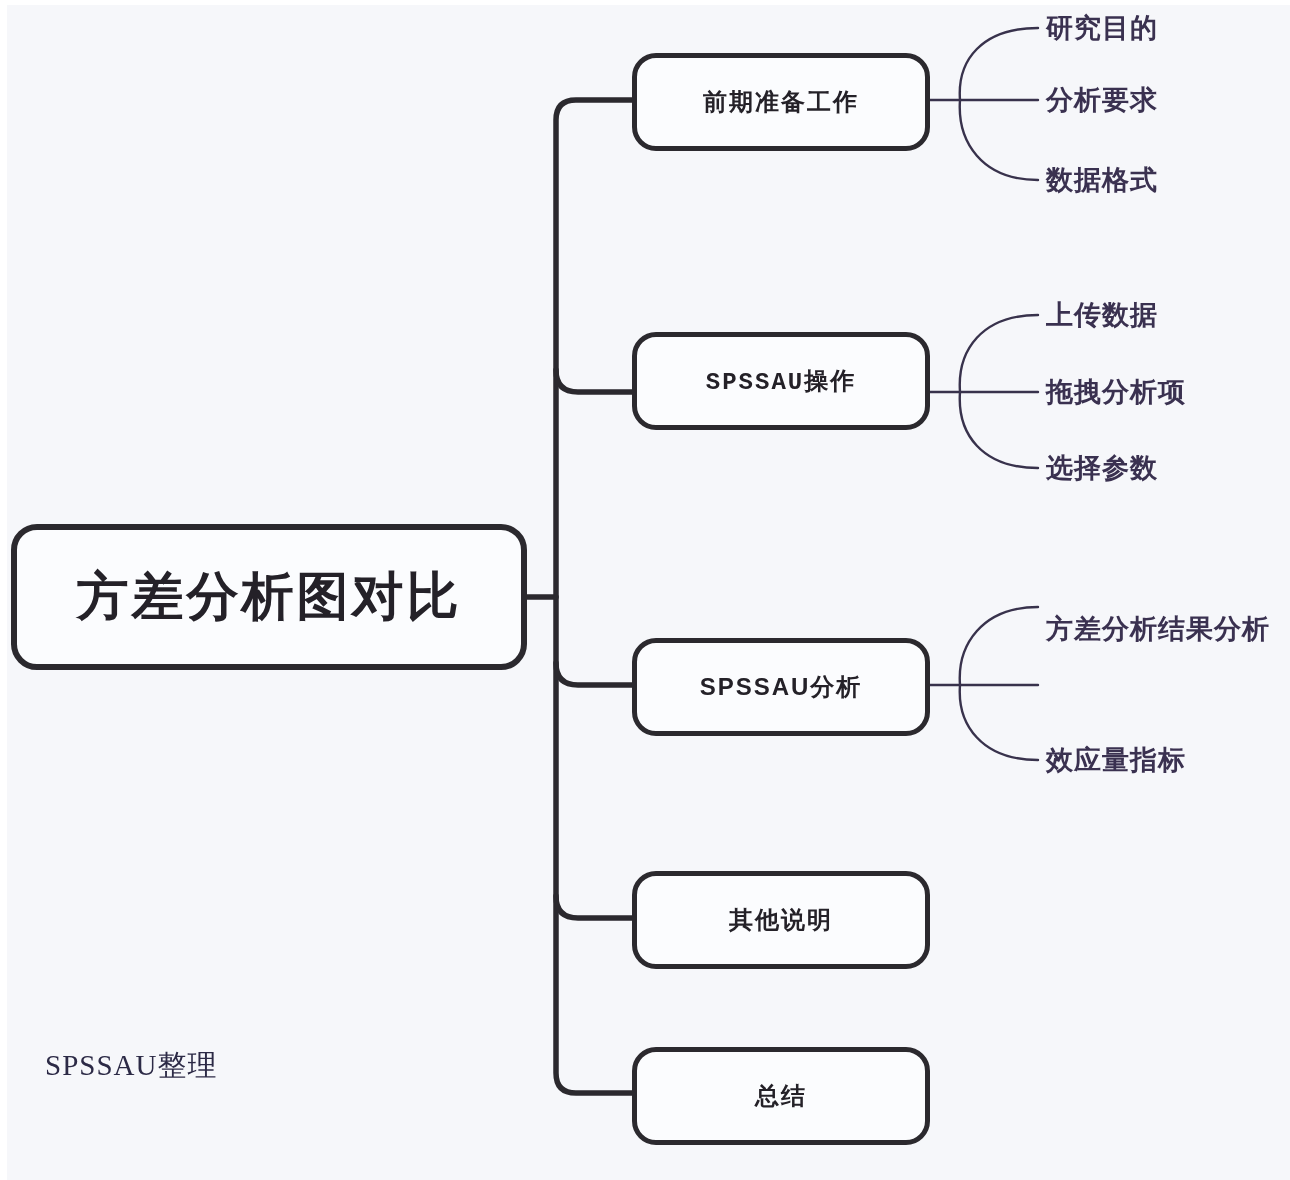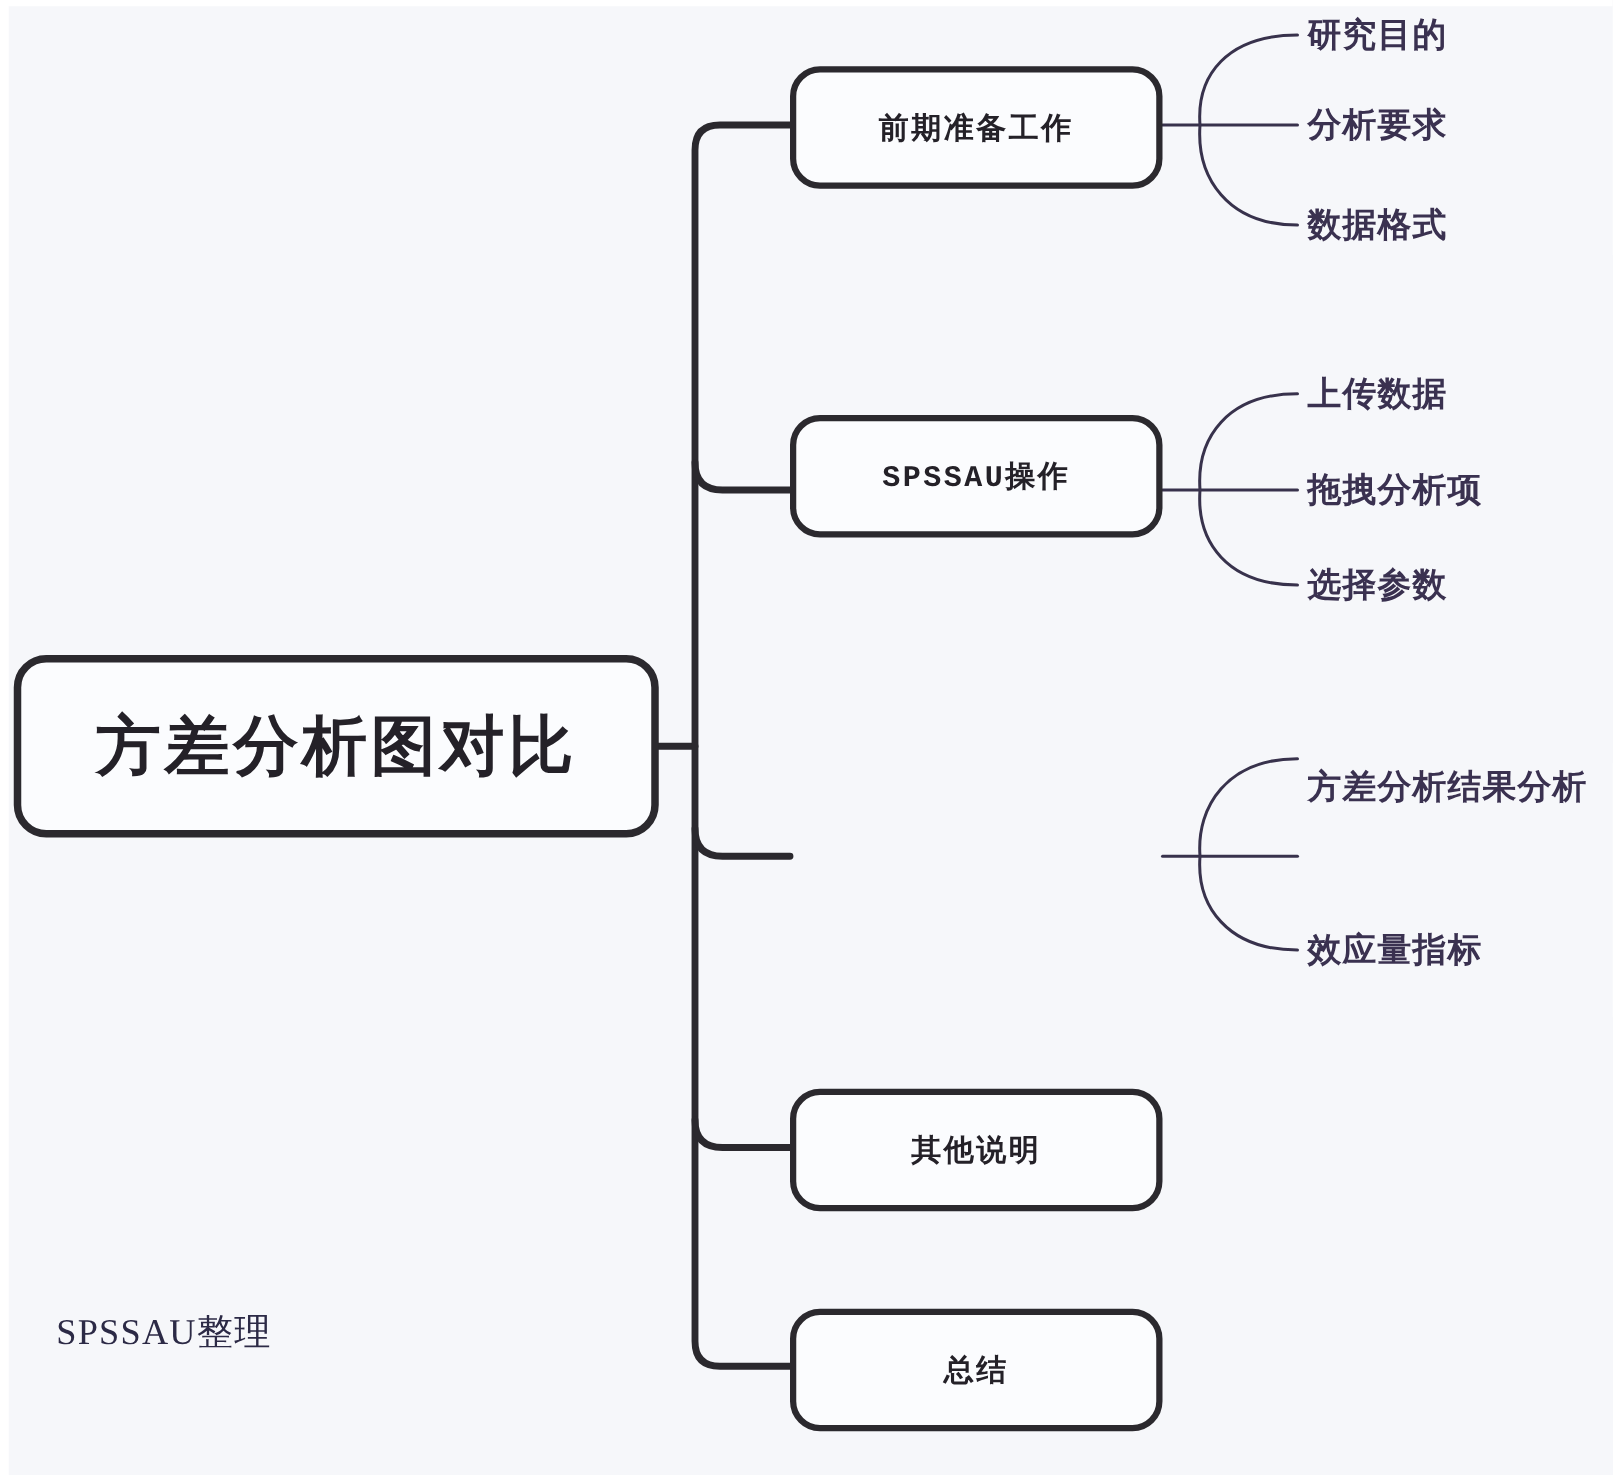--- a/index.html
+++ b/index.html
@@ -94,20 +94,23 @@
   <div class="node root">
     <span>方差分析图对比</span>
   </div>
 
   <div class="node branch branch-1">
     <span>前期准备工作</span>
   </div>
   <div class="node branch branch-2">
     <span>SPSSAU操作</span>
   </div>
+  <div class="node branch branch-3">
+    <span>SPSSAU分析</span>
+  </div>
   <div class="node branch branch-4">
     <span>其他说明</span>
   </div>
   <div class="node branch branch-5">
     <span>总结</span>
   </div>
 
   <div class="leaf leaf-1-1">研究目的</div>
   <div class="leaf leaf-1-2">分析要求</div>
   <div class="leaf leaf-1-3">数据格式</div>

